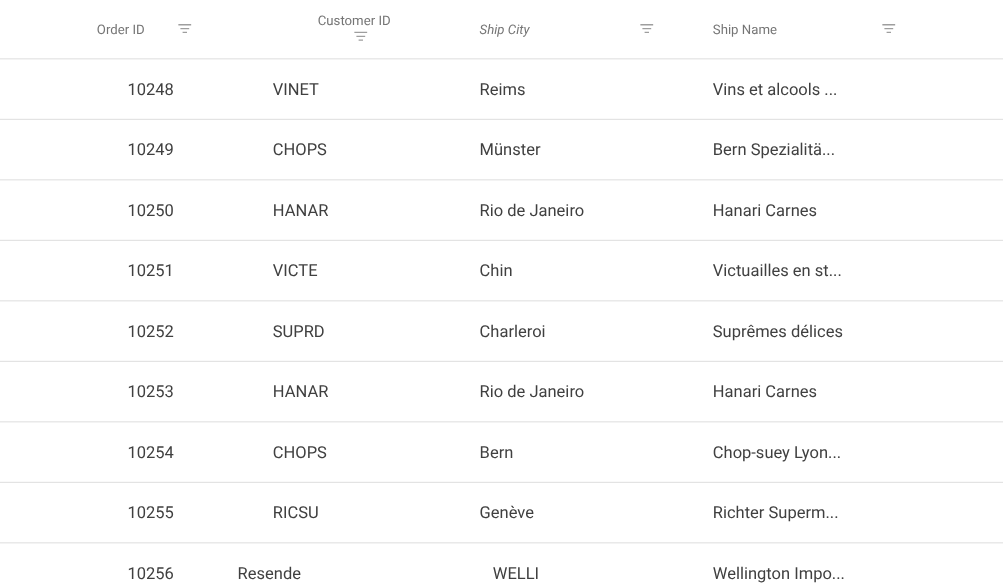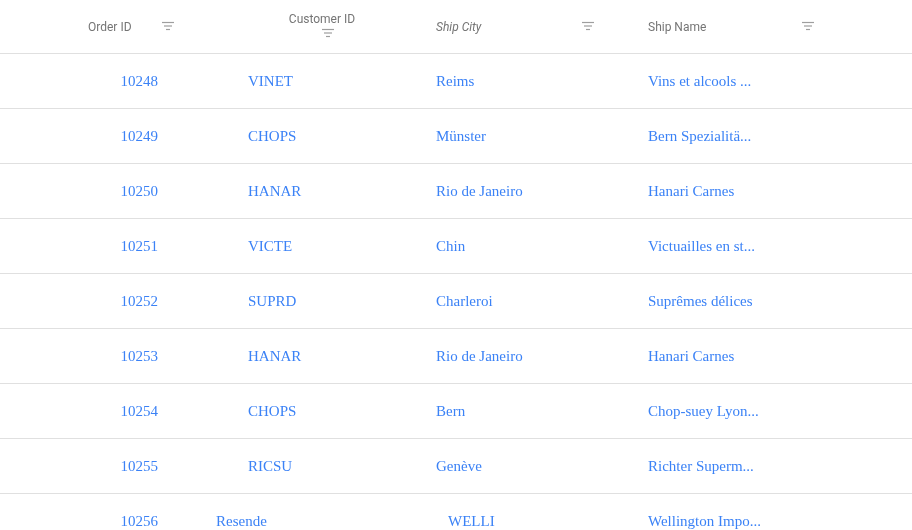--- a/index.html
+++ b/index.html
@@ -72,26 +72,25 @@
       stroke-width: 1.2;
       fill: none;
     }
     .data-row {
       display: flex;
       border-bottom: 1px solid #e0e0e0;
       height: 55px;
       align-items: center;
     }
     .cell {
-      color: #3b82f6;
+      color: #404040;
       font-size: 15px;
       white-space: nowrap;
       overflow: hidden;
       text-overflow: ellipsis;
-      font-family: Liberation Serif, serif;
     }
     .cell.order-id {
       width: 200px;
       padding-left: 0;
       padding-right: 42px;
       text-align: right;
     }
     .cell.customer-id {
       width: 220px;
       padding-left: 48px;

